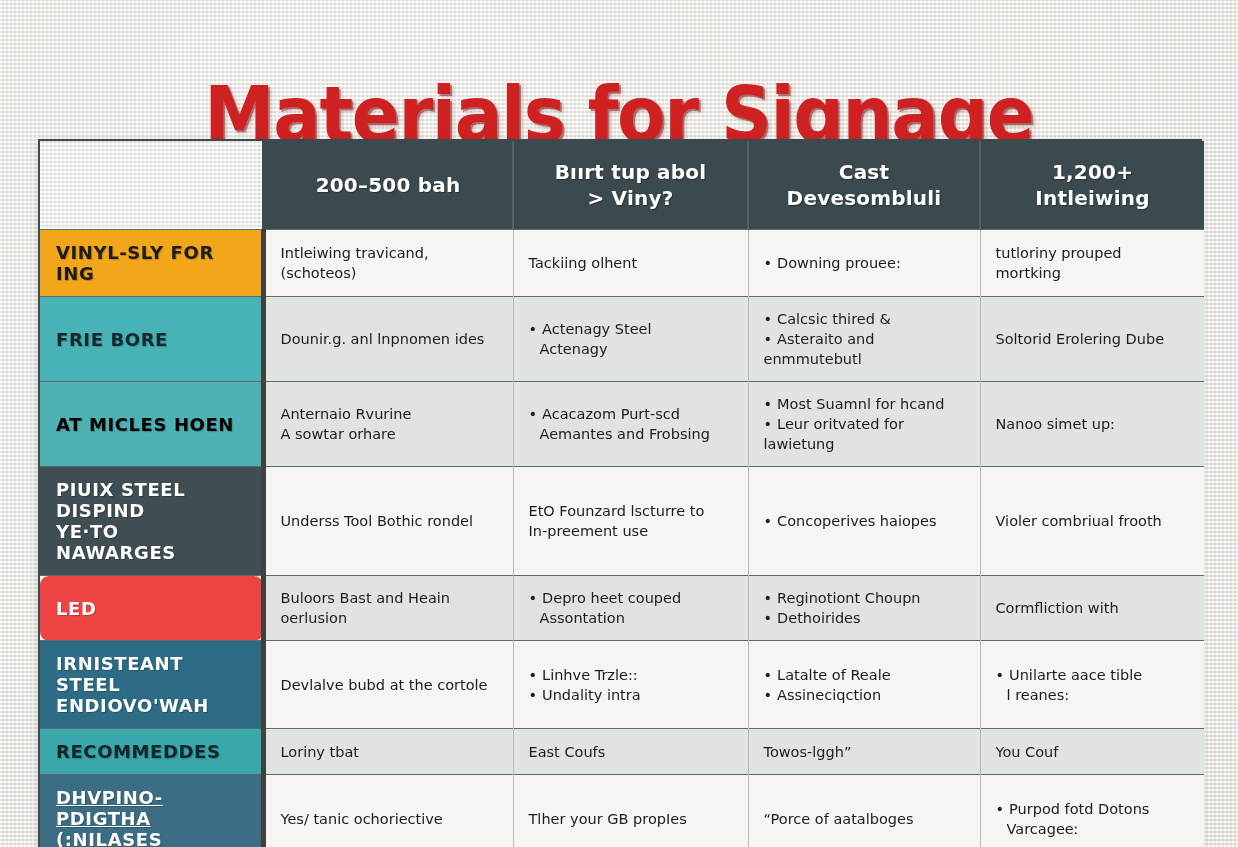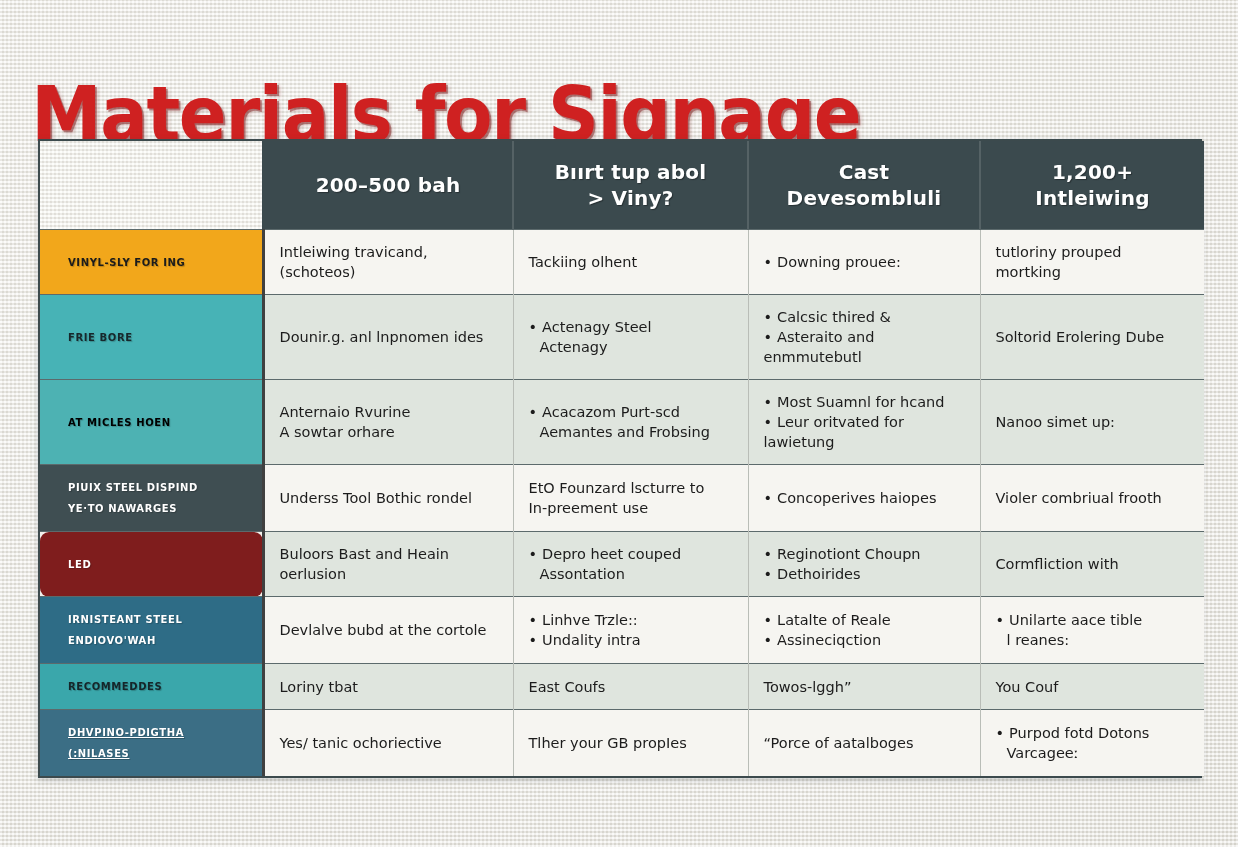--- a/index.html
+++ b/index.html
@@ -42,21 +42,21 @@
     inset: 0;
     z-index: 1;
   }
 
   
   #title-wrap {
     position: absolute;
     top: 22px;
     left: 0;
     width: 1238px;
-    text-align: left;
+    text-align: center;
   }
   #page-title {
     display: inline-block;
     font-family: "DejaVu Sans", sans-serif;
     font-weight: bold;
     font-size: 76px;
     line-height: 84px;
     letter-spacing: -1.5px;
     color: #cf2121;
     text-shadow:
@@ -129,39 +129,39 @@
     font-size: 14.5px;
     line-height: 20px;
     color: #1c1c1c;
     border-right: 1px solid #b9bdb7;
     border-top: 1px solid #5c6a6c;
   }
   tbody td:last-child { border-right: none; }
 
   tbody td.rowlabel {
     font-weight: bold;
-    font-size: 10px;
+    font-size: 18px;
     line-height: 21px;
     letter-spacing: 0.6px;
-    padding: 12px 28px;
-    border-right: 3px solid #404040;
+    padding: 12px 16px;
+    border-right: 5px solid #404040;
     text-shadow: 1px 1px 1px rgba(0,0,0,0.22);
   }
 
   
   tbody tr.bg-light td.body-cell { background: #f6f5f1; }
   tbody tr.bg-tint  td.body-cell { background: #dfe5de; }
 
   
   .lc-amber  { background: #f2a71b; color: #1c1c1c; text-shadow: none; }
   .lc-teal   { background: #47b3b6; color: #17282c; text-shadow: none; }
   .lc-orange { background: #f2850f; color: #1c1c1c; text-shadow: none; }
   .lc-teal2  { background: #4db2b3; color: #000000; text-shadow: none; margin-top: 16px; }
   .lc-slate  { background: #3f4e52; color: #ffffff; }
-  .lc-red    { background: #7f1d1d; color: #ffffff; border-radius: 9px; }
+  .lc-red    { background: #ef4444; color: #ffffff; border-radius: 9px; }
   .lc-blue   { background: #2e6c86; color: #ffffff; }
   .lc-teal3  { background: #3aa7ab; color: #15262a; text-shadow: none; }
   .lc-blue2  { background: #3b6e85; color: #ffffff; text-decoration: underline; }
   .cell-line  { display: block; white-space: normal; }
   .cell-line.bulleted::before {
     content: "\2022";
     margin-right: 5px;
   }
   .cell-line.indented { padding-left: 11px; }
 </style>

